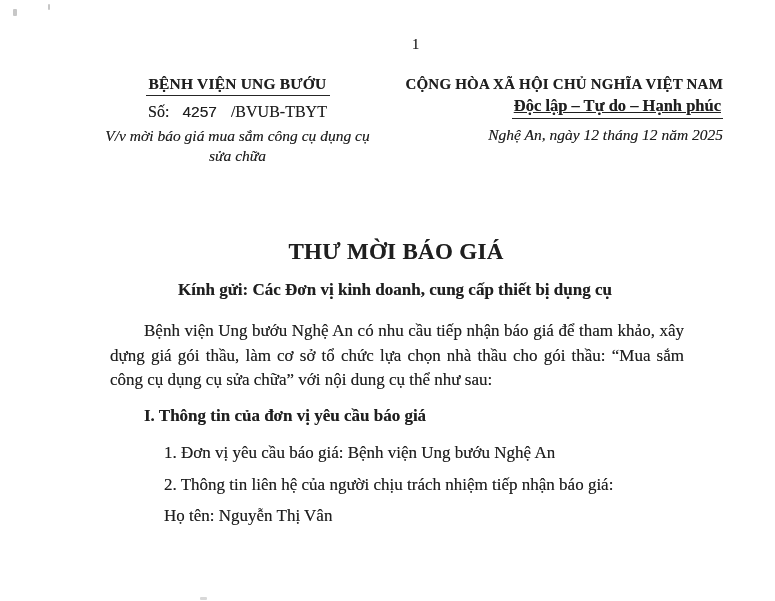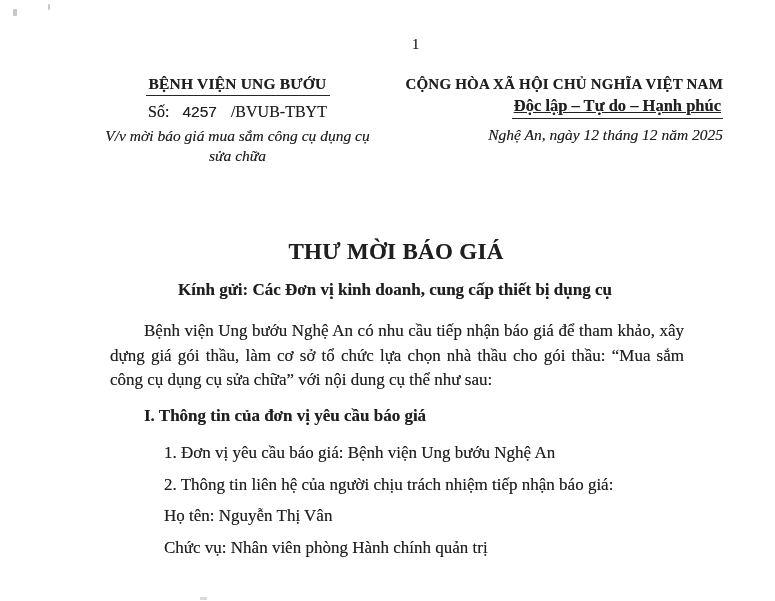--- a/index.html
+++ b/index.html
@@ -153,16 +153,15 @@
   <div class="salutation">Kính gửi: Các Đơn vị kinh doanh, cung cấp thiết bị dụng cụ</div>
 
   <div class="para">Bệnh viện Ung bướu Nghệ An có nhu cầu tiếp nhận báo giá để tham khảo, xây dựng giá gói thầu, làm cơ sở tổ chức lựa chọn nhà thầu cho gói thầu: “Mua sắm công cụ dụng cụ sửa chữa” với nội dung cụ thể như sau:</div>
 
   <div class="section-heading">I. Thông tin của đơn vị yêu cầu báo giá</div>
 
   <div class="info-lines">
     <div class="info-line">1. Đơn vị yêu cầu báo giá: Bệnh viện Ung bướu Nghệ An</div>
     <div class="info-line">2. Thông tin liên hệ của người chịu trách nhiệm tiếp nhận báo giá:</div>
     <div class="info-line">Họ tên: Nguyễn Thị Vân</div>
-    <div class="info-line">Chức vụ: Nhân viên phòng Hành chính quản trị</div>
   </div>
 
 </div>
 
 </body></html>

